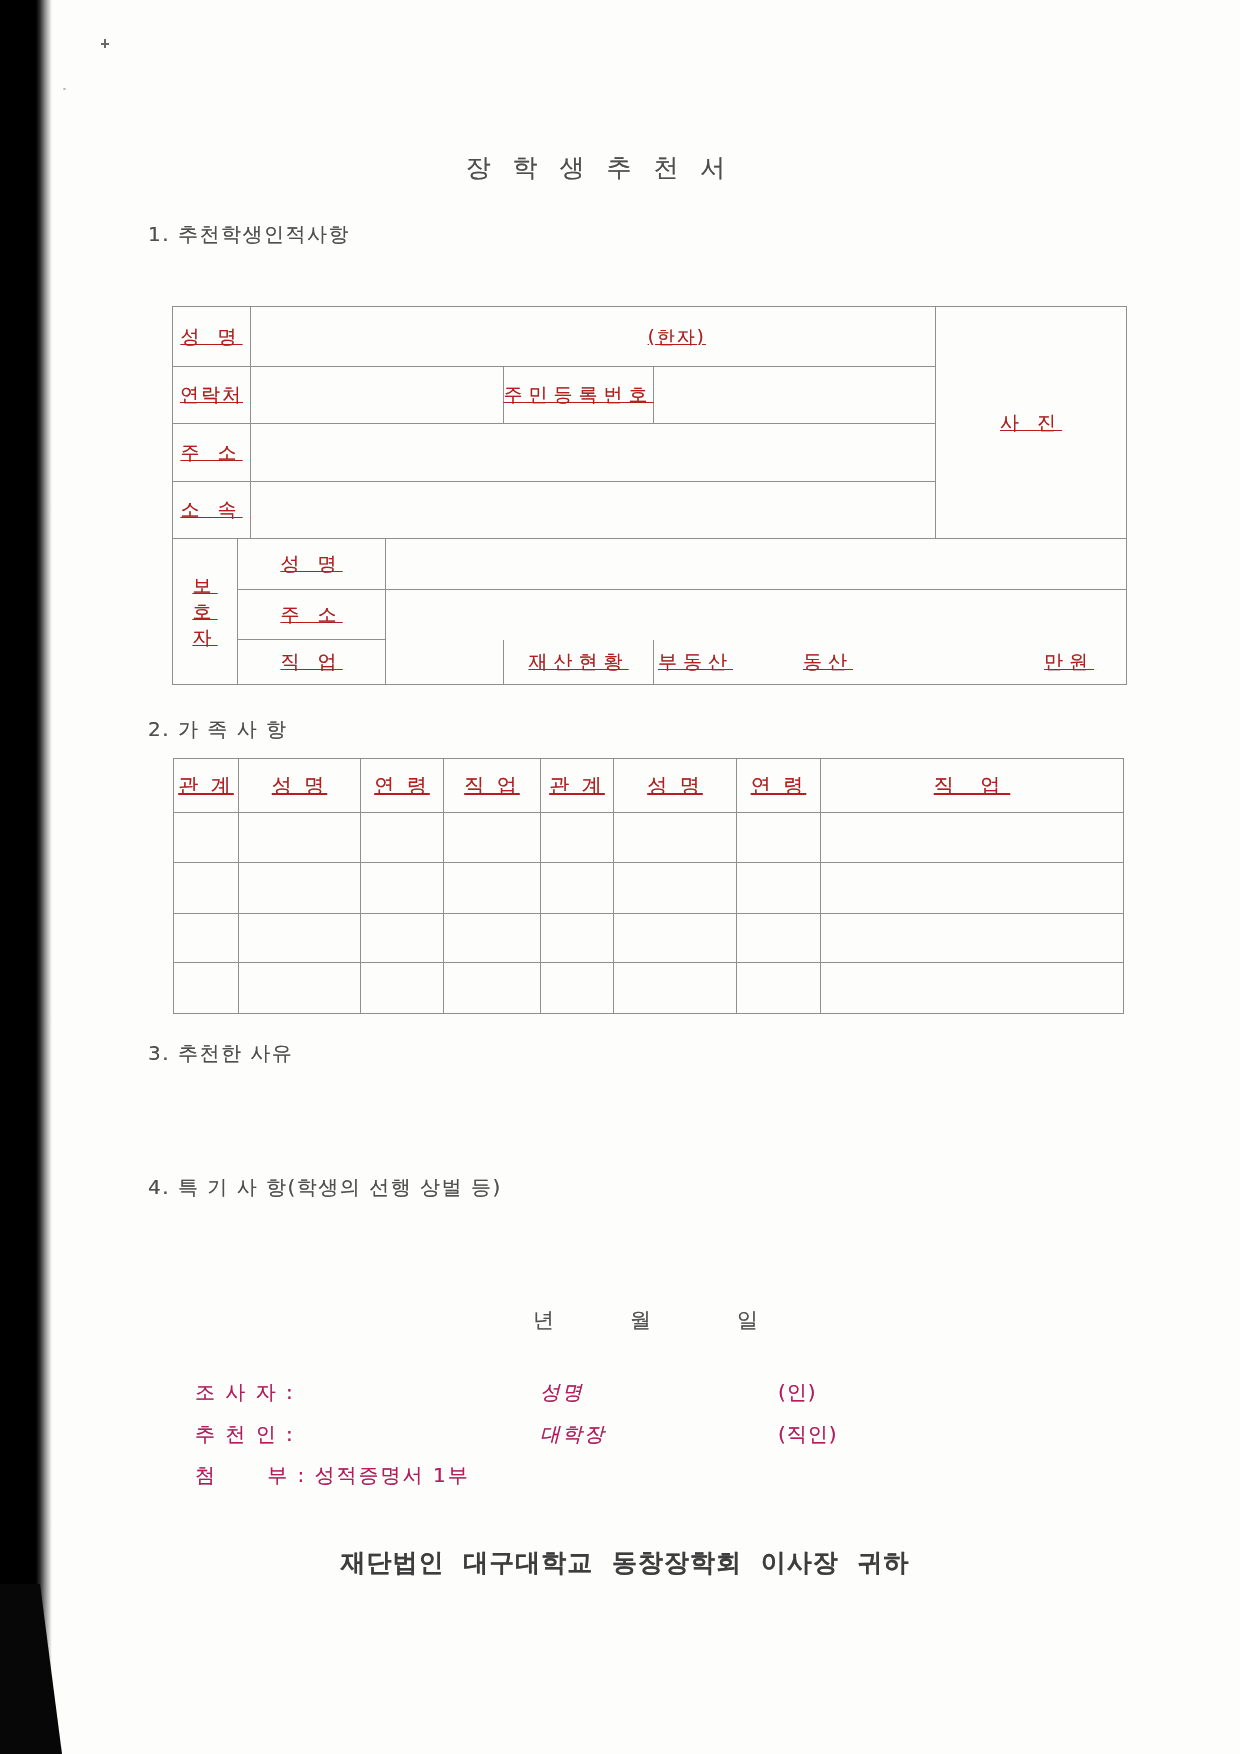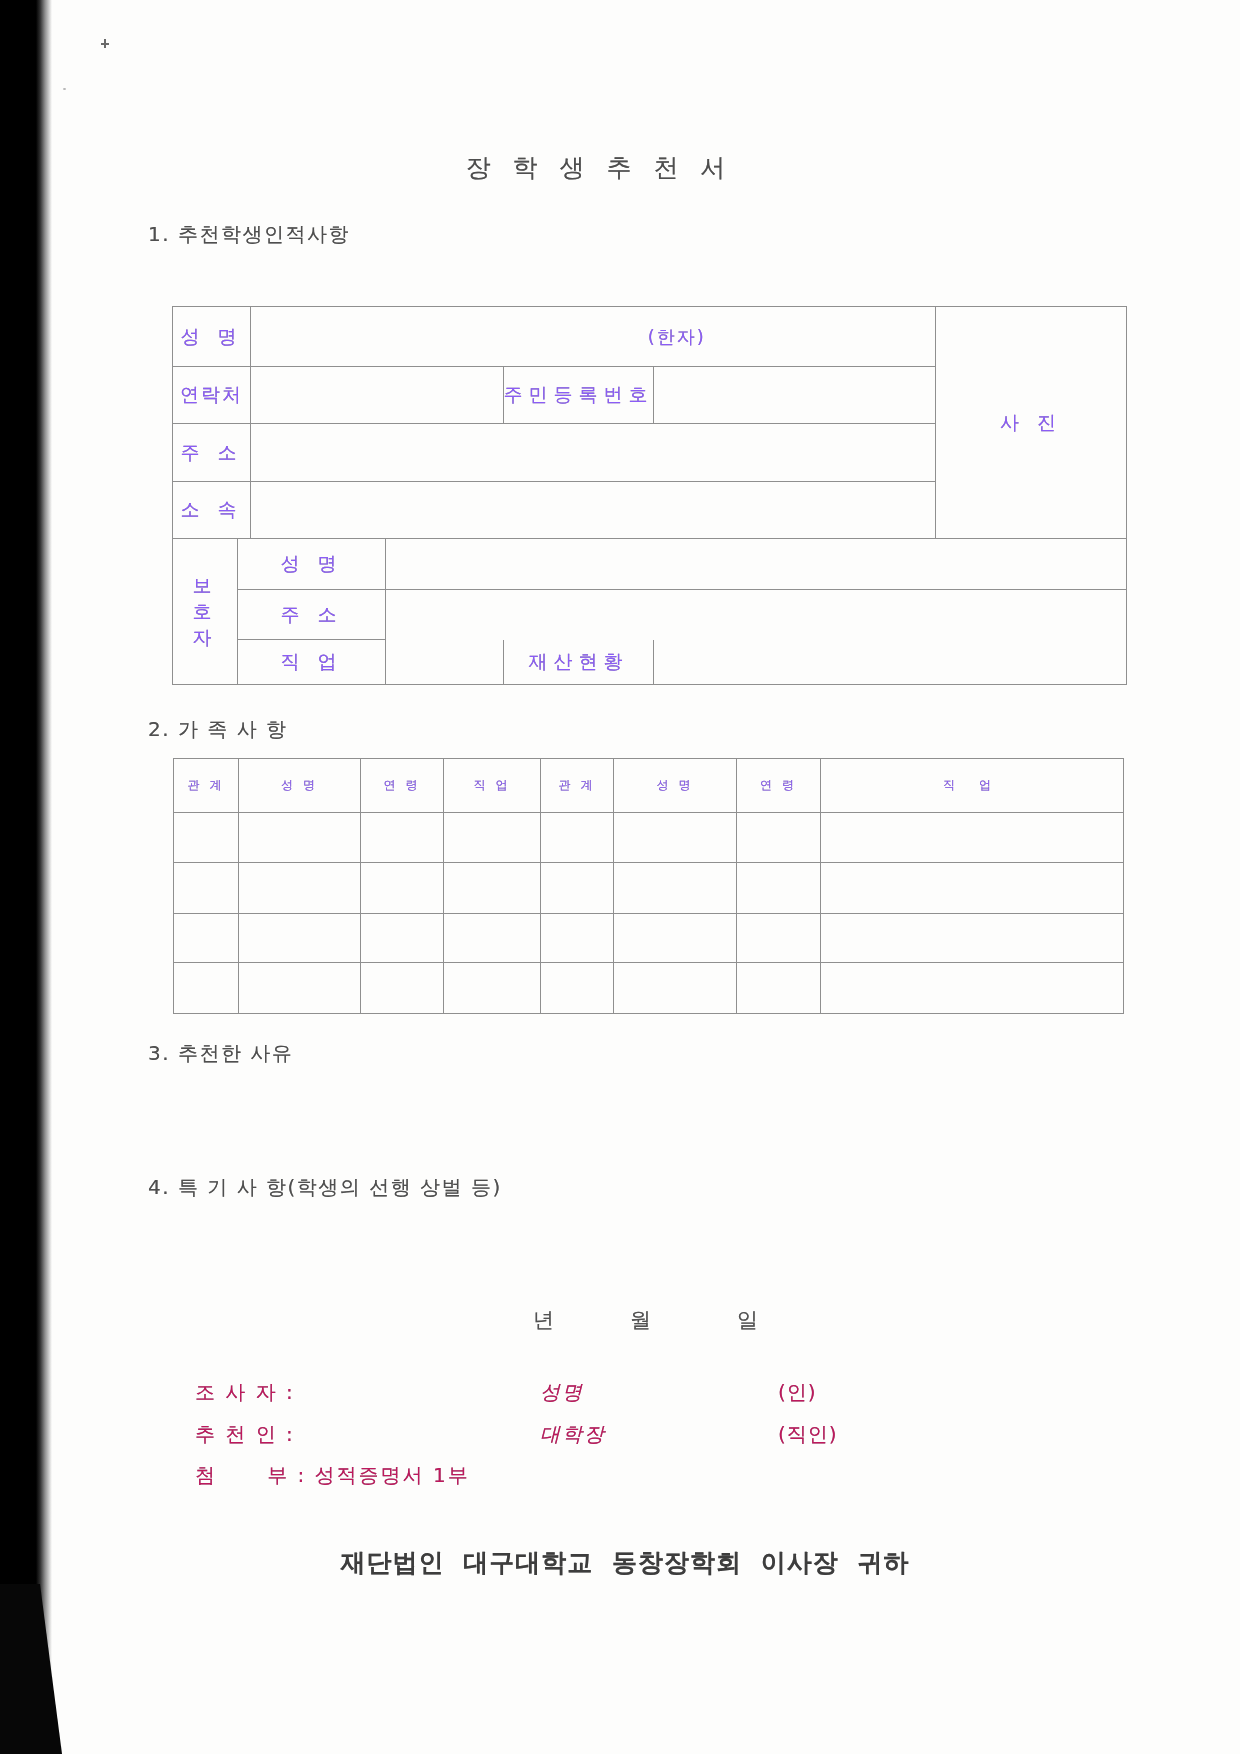--- a/index.html
+++ b/index.html
@@ -25,37 +25,37 @@
   .sec{position:absolute;left:148px;font-size:20px;letter-spacing:1.5px;white-space:pre;color:#4f4f4f;}
   .sec1{top:221px;text-align:right;} .sec2{top:716px;} .sec3{top:1040px;} .sec4{top:1174px;}
 
   
   .t1{position:absolute;left:172px;top:306px;width:953px;height:377px;
     display:grid;border:1px solid #8f8f8f;
     grid-template-columns:65px 13px 135px 118px 150px 282px 190px;
     grid-template-rows:60px 57px 58px 57px 51px 50px 44px;}
   .t1 .c,.t2 .c{border-right:1px solid #8f8f8f;border-bottom:1px solid #8f8f8f;
     display:flex;align-items:center;justify-content:center;
-    font-size:19px;letter-spacing:6px;white-space:pre;box-sizing:border-box;color:#8b5cf6;}
+    font-size:19px;letter-spacing:6px;white-space:pre;box-sizing:border-box;color:#b91c1c;text-decoration:underline;}
   .nr{border-right:none!important;} .nb{border-bottom:none!important;}
   .t1 .val{justify-content:flex-start;letter-spacing:2px;}
   .hanja{margin-left:58%;font-size:18px;letter-spacing:2px;}
   .rid{font-size:17px;letter-spacing:1px;}
   .vert{flex-direction:column;justify-content:space-around;padding:8px 0;letter-spacing:0;}
   .phone{margin-left:62%;font-size:18px;letter-spacing:1px;}
   .assets{font-size:17px;letter-spacing:2px;}
   .spread{justify-content:flex-start;font-size:18px;letter-spacing:1px;}
   .spread .a{margin-left:4px;} .spread .b{margin-left:70px;} .spread .m{margin-left:auto;margin-right:32px;}
 
   
   .t2{position:absolute;left:173px;top:758px;width:949px;height:254px;
     display:grid;border:1px solid #8f8f8f;
     grid-template-columns:65px 122px 83px 97px 73px 123px 84px 302px;
     grid-template-rows:54px 50px 51px 49px 50px;}
-  .t2 .c{font-size:12px;letter-spacing:3px;}
+  .t2 .c{font-size:20px;letter-spacing:3px;}
   .t2 .wide{letter-spacing:10px;}
 
   .dateline span{position:absolute;top:1306px;font-size:21px;color:#525252;}
   .d-y{left:533px;} .d-m{left:630px;} .d-d{left:737px;}
 
   .sig{position:absolute;font-size:20px;letter-spacing:2px;white-space:pre;color:#be185d;}
   .r1{top:1379px;} .r2{top:1421px;} .r3{top:1462px;}
   .sl{left:195px;} .sm{left:540px;font-style:italic;} .sr{left:778px;letter-spacing:1px;}
 
   .footer{position:absolute;left:0;top:1546px;width:1250px;text-align:center;
@@ -100,20 +100,25 @@
     <span>자</span>
   </div>
   <div class="c txt" style="grid-area:5/2/6/4">성 명</div>
   <div class="c nr" style="grid-area:5/4/6/8"></div>
 
   <div class="c txt" style="grid-area:6/2/7/4">주 소</div>
 
   <div class="c nb txt" style="grid-area:7/2/8/4">직 업</div>
   <div class="c nb" style="grid-area:7/4/8/5"></div>
   <div class="c nb assets txt" style="grid-area:7/5/8/6">재산현황</div>
+  <div class="c nb nr spread" style="grid-area:7/6/8/8">
+    <span class="a txt">부동산</span>
+    <span class="b txt">동산</span>
+    <span class="m txt">만원</span>
+  </div>
 </div>
 
 <div class="sec sec2 txt">2. 가 족 사 항</div>
 
 
 <div class="t2">
   <div class="c txt">관 계</div>
   <div class="c txt">성 명</div>
   <div class="c txt">연 령</div>
   <div class="c txt">직 업</div>

